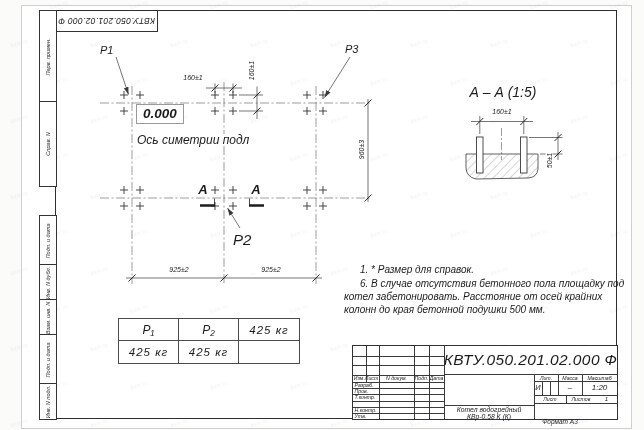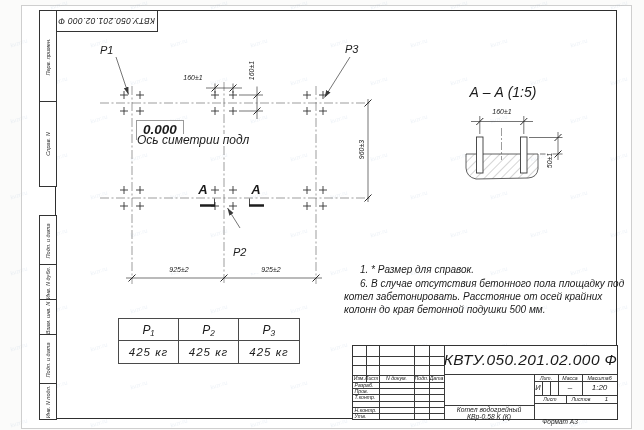--- a/index.html
+++ b/index.html
@@ -228,24 +228,24 @@
     <span>Взам. инв. N</span>
   </div>
 <div class="abs ctr margin-box" style="top:334px;height:49px;">
     <span>Подп. и дата</span>
   </div>
 <div class="abs ctr margin-box" style="top:383px;height:35px;">
     <span>Инв. N подл.</span>
   </div>
 
 <div class="lbl" style="left:100px;top:45px;font-size:11px;">P1</div>
-<div class="lbl" style="left:233px;top:247px;font-size:11px;">P2</div>
+<div class="lbl" style="left:233px;top:232px;font-size:15px;">P2</div>
 <div class="lbl" style="left:345px;top:44px;font-size:11px;">P3</div>
 
-<div class="lbl" style="left:136px;top:120px;font-size:13.5px;font-weight:bold;background:#fff;border:0.6px solid #9a9a9a;padding:2px 6px;">0.000</div>
+<div class="lbl" style="left:136px;top:104px;font-size:13.5px;font-weight:bold;background:#fff;border:0.6px solid #9a9a9a;padding:2px 6px;">0.000</div>
 <div class="lbl" style="left:137px;top:134px;font-size:12px;background:#fff;">Ось симетрии подл</div>
 
 <div class="lbl dim ctr" style="left:172px;top:74px;width:40px;">160±1</div>
 <div class="lbl dim ctr rot" style="left:237px;top:67px;width:26px;">160±1</div>
 <div class="lbl dim ctr" style="left:158px;top:266px;width:40px;">925±2</div>
 <div class="lbl dim ctr" style="left:250px;top:266px;width:40px;">925±2</div>
 <div class="lbl dim ctr rot" style="left:340px;top:146px;width:40px;">960±3</div>
 
 <div class="lbl ctr" style="left:193px;top:183px;width:20px;font-size:13px;font-weight:bold;">А</div>
 <div class="lbl ctr" style="left:246px;top:183px;width:20px;font-size:13px;font-weight:bold;">А</div>
@@ -255,21 +255,20 @@
 <div class="lbl dim ctr rot" style="left:528px;top:157px;width:40px;">50±1</div>
 
 <div id="notes" class="abs">
   <p>1. * Размер для справок.</p>
   <p>6. В случае отсутствия бетонного пола площадку под котел забетонировать. Расстояние от осей крайних колонн до края бетонной подушки 500 мм.</p>
 </div>
 
 <div id="load-table" class="abs">
   <div class="cell hd">P₁</div>
   <div class="cell hd">P₂</div>
-  <div class="cell hd">P₃</div>
   <div class="cell vl">425 кг</div>
   <div class="cell vl">425 кг</div>
   <div class="cell vl">425 кг</div>
 </div>
 
 <div id="title-block" class="abs">
 
   <div class="ln h" style="left:0;top:9.7px;width:91px;"></div>
   <div class="ln h" style="left:0;top:19.3px;width:91px;"></div>
   <div class="ln h" style="left:0;top:29px;width:91px;"></div>

